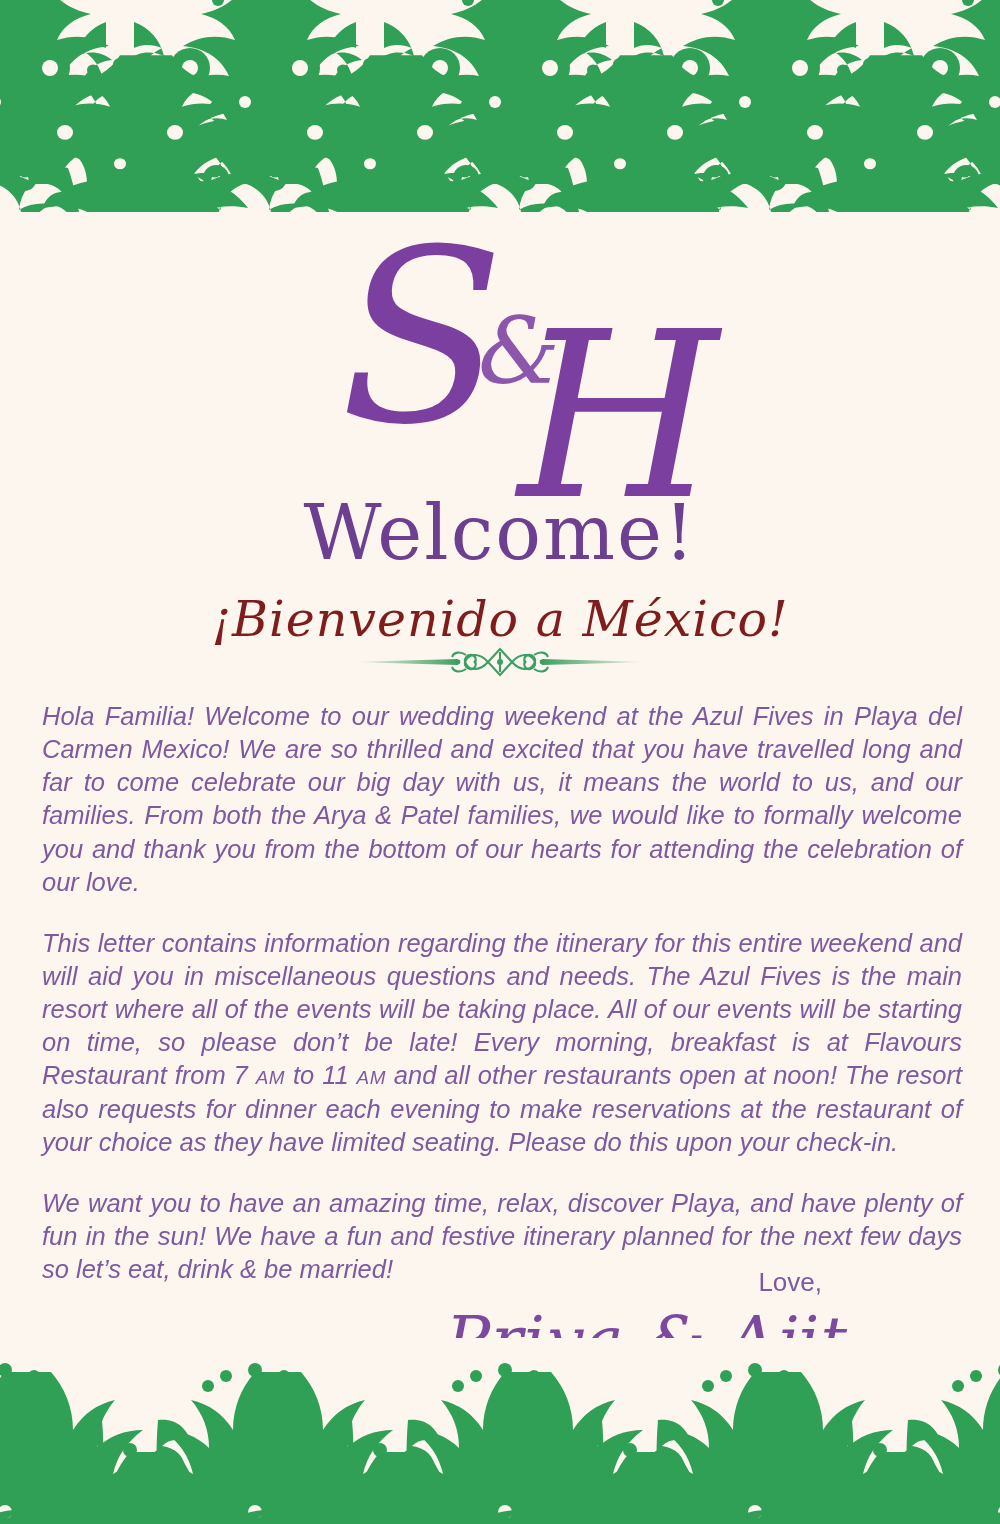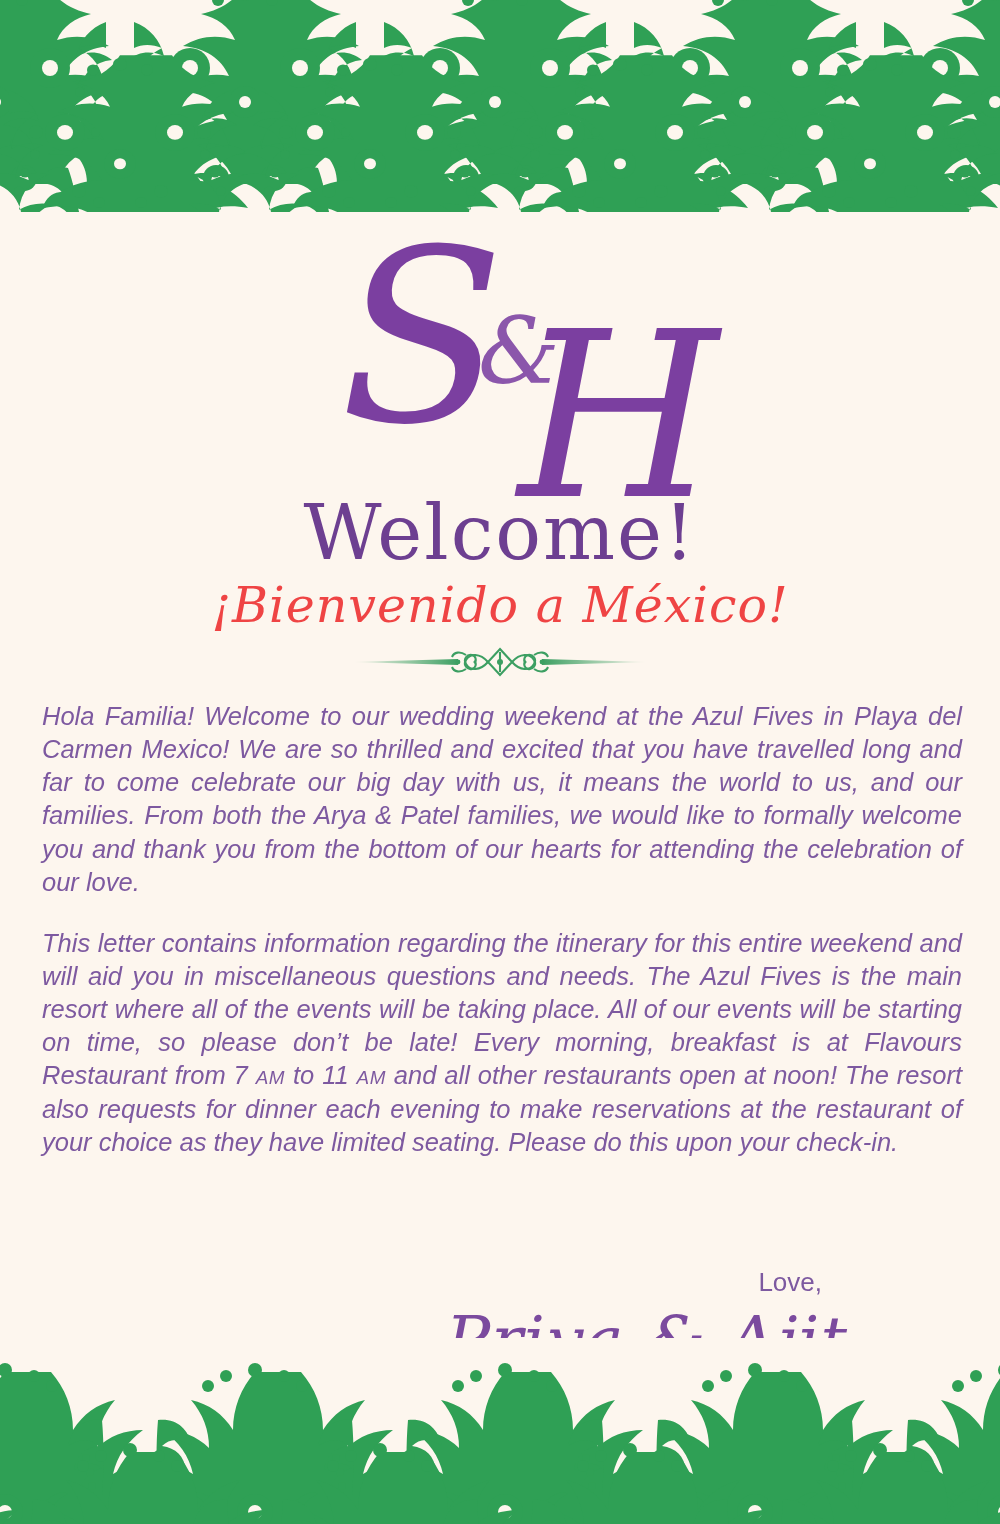--- a/index.html
+++ b/index.html
@@ -72,22 +72,23 @@
     font-family: "DejaVu Serif", serif;
     font-size: 76px;
     color: #6d3f91;
     letter-spacing: 2px;
     margin-top: 10px;
   }
   .bienvenido {
     font-family: "DejaVu Serif", serif;
     font-style: italic;
     font-size: 49px;
-    color: #ef4444;
+    color: #7f1d1d;
     letter-spacing: 1px;
+    margin-top: 14px;
   }
 
   
   .divider {
     position: absolute;
     top: 645px;
     left: 50%;
     margin-left: -150px;
     width: 300px;
     height: 34px;
@@ -241,20 +242,21 @@
         <circle cx="150" cy="17" r="3"></circle>
         <circle cx="108" cy="17" r="2.4"></circle>
         <circle cx="192" cy="17" r="2.4"></circle>
       </g>
     </svg>
   </div>
 
   <div class="letter">
     <p>Hola Familia! Welcome to our wedding weekend at the Azul Fives in Playa del Carmen Mexico! We are so thrilled and excited that you have travelled long and far to come celebrate our big day with us, it means the world to us, and our families. From both the Arya &amp; Patel families, we would like to formally welcome you and thank you from the bottom of our hearts for attending the celebration of our love.</p>
     <p><span>This letter contains information regarding the itinerary for this entire weekend and will aid you in miscellaneous questions and needs. The Azul Fives is the main resort where all of the events will be taking place. All of our events will be starting on time, so please don’t be late! Every morning, breakfast is at Flavours Restaurant from 7&nbsp;</span><span class="smallcaps">AM</span><span>&nbsp;to 11&nbsp;</span><span class="smallcaps">AM</span><span>&nbsp;and all other restaurants open at noon! The resort also requests for dinner each evening to make reservations at the restaurant of your choice as they have limited seating. Please do this upon your check-in.</span></p>
+    <p>We want you to have an amazing time, relax, discover Playa, and have plenty of fun in the sun! We have a fun and festive itinerary planned for the next few days so let’s eat, drink &amp; be married!</p>
   </div>
 
   <div class="sign-wrap">
     <div class="sign-love">Love,</div>
     <div class="sign-names">Priya &amp; Ajit</div>
   </div>
 
   <div class="damask damask-bottom">
     <svg width="1000" height="186" viewBox="0 0 1000 186" xmlns="http://www.w3.org/2000/svg" aria-hidden="true">
       <defs>

